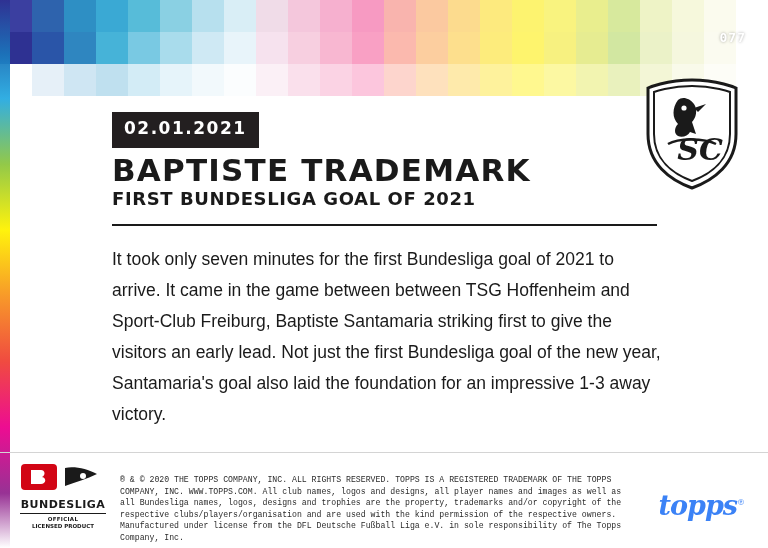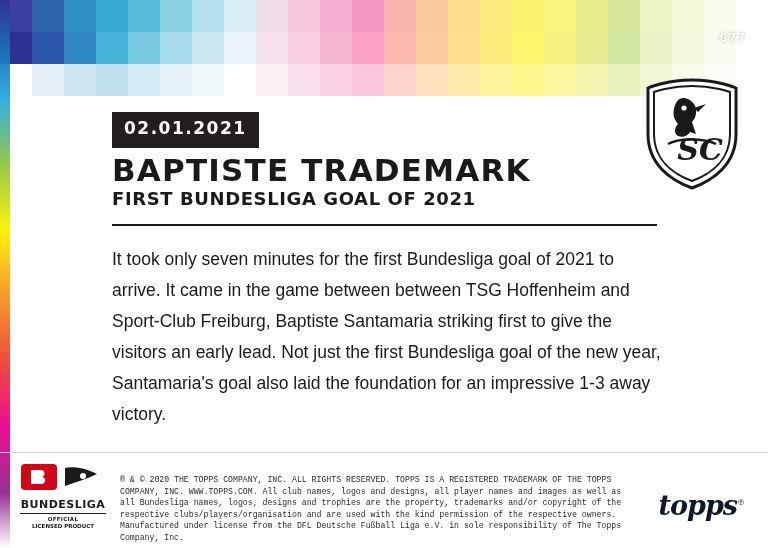--- a/index.html
+++ b/index.html
@@ -192,21 +192,21 @@
     font-family: Liberation Mono, monospace;
   }
   .topps-logo {
     position: absolute;
     right: 24px;
     top: 490px;
     font-size: 27px;
     font-weight: bold;
     font-style: italic;
     letter-spacing: -1px;
-    color: #0f172a;
+    color: #3b82f6;
     font-family: "DejaVu Serif", serif;
   }
   .topps-tm {
     font-size: 8px;
     vertical-align: super;
     font-style: normal;
     font-weight: normal;
   }
 </style>
 </head>

